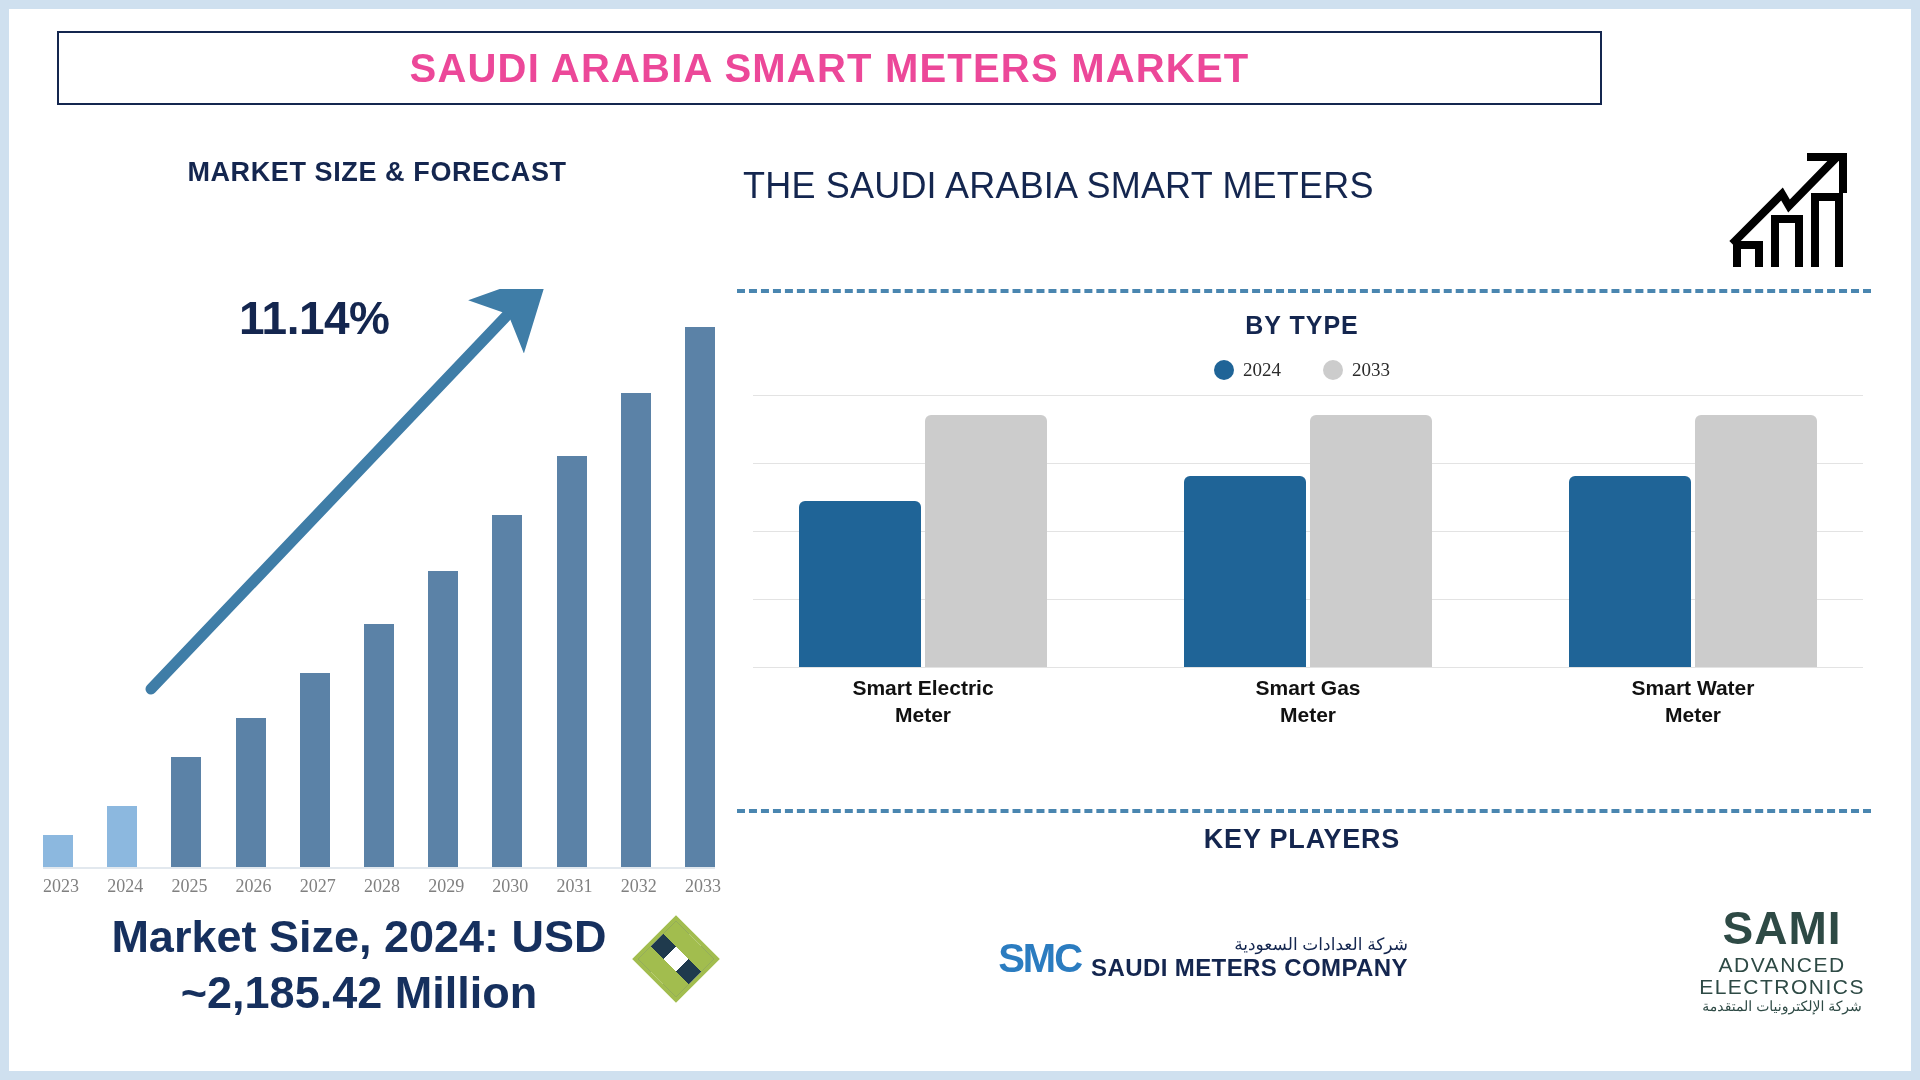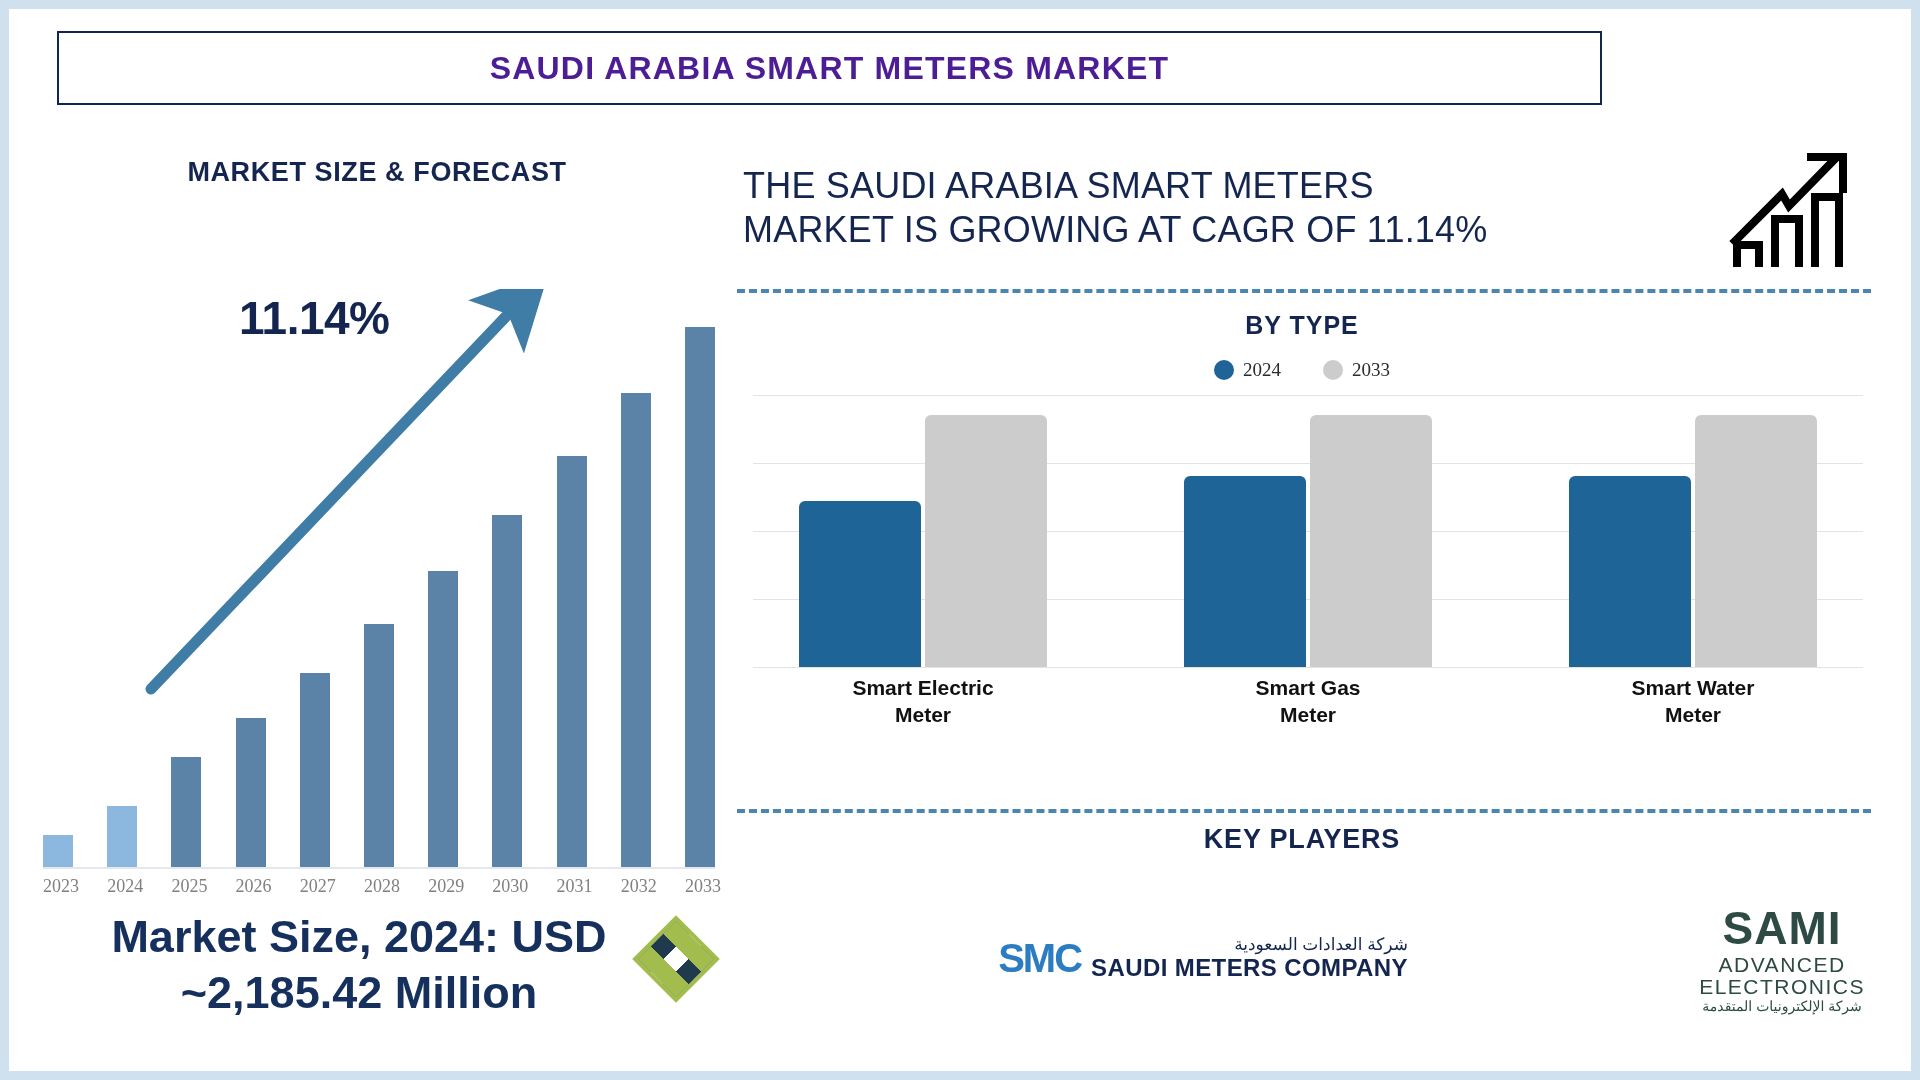--- a/index.html
+++ b/index.html
@@ -19,24 +19,24 @@
   
   .title-box {
     position:absolute;
     left:48px; top:22px;
     width:1545px; height:74px;
     border:2px solid #14264f;
     background:#ffffff;
     display:flex; align-items:center; justify-content:center;
   }
   .title-text {
-    font-size:32px;
+    font-size:40px;
     font-weight:bold;
     letter-spacing:1.2px;
-    color:#4c1d95;
+    color:#ec4899;
     white-space:nowrap;
   }
 
   
   .left-panel {
     position:absolute;
     left:0px; top:110px;
     width:720px; height:960px;
   }
   .ms-heading {
@@ -327,21 +327,20 @@
     <div class="ms-value">
       <div>Market Size, 2024: USD</div>
       <div>~2,185.42 Million</div>
     </div>
   </div>
 
   <div class="right-panel">
 
     <div class="rp-head">
       <div class="rp-head-line">THE SAUDI ARABIA SMART METERS</div>
-      <div class="rp-head-line">MARKET IS GROWING AT CAGR OF 11.14%</div>
     </div>
 
     <svg class="growth-icon" viewBox="0 0 140 125">
       <g fill="none" stroke="#000000" stroke-width="8" stroke-linejoin="miter">
         <path d="M10 118 V96 h22 v22"></path>
         <path d="M48 118 V70 h24 v48"></path>
         <path d="M88 118 V48 h24 v70"></path>
       </g>
       <path d="M8 92 L55 45 L62 57 L106 12" fill="none" stroke="#000000" stroke-width="8" stroke-linecap="square"></path>
       <path d="M80 8 L116 8 L116 44" fill="none" stroke="#000000" stroke-width="8"></path>

